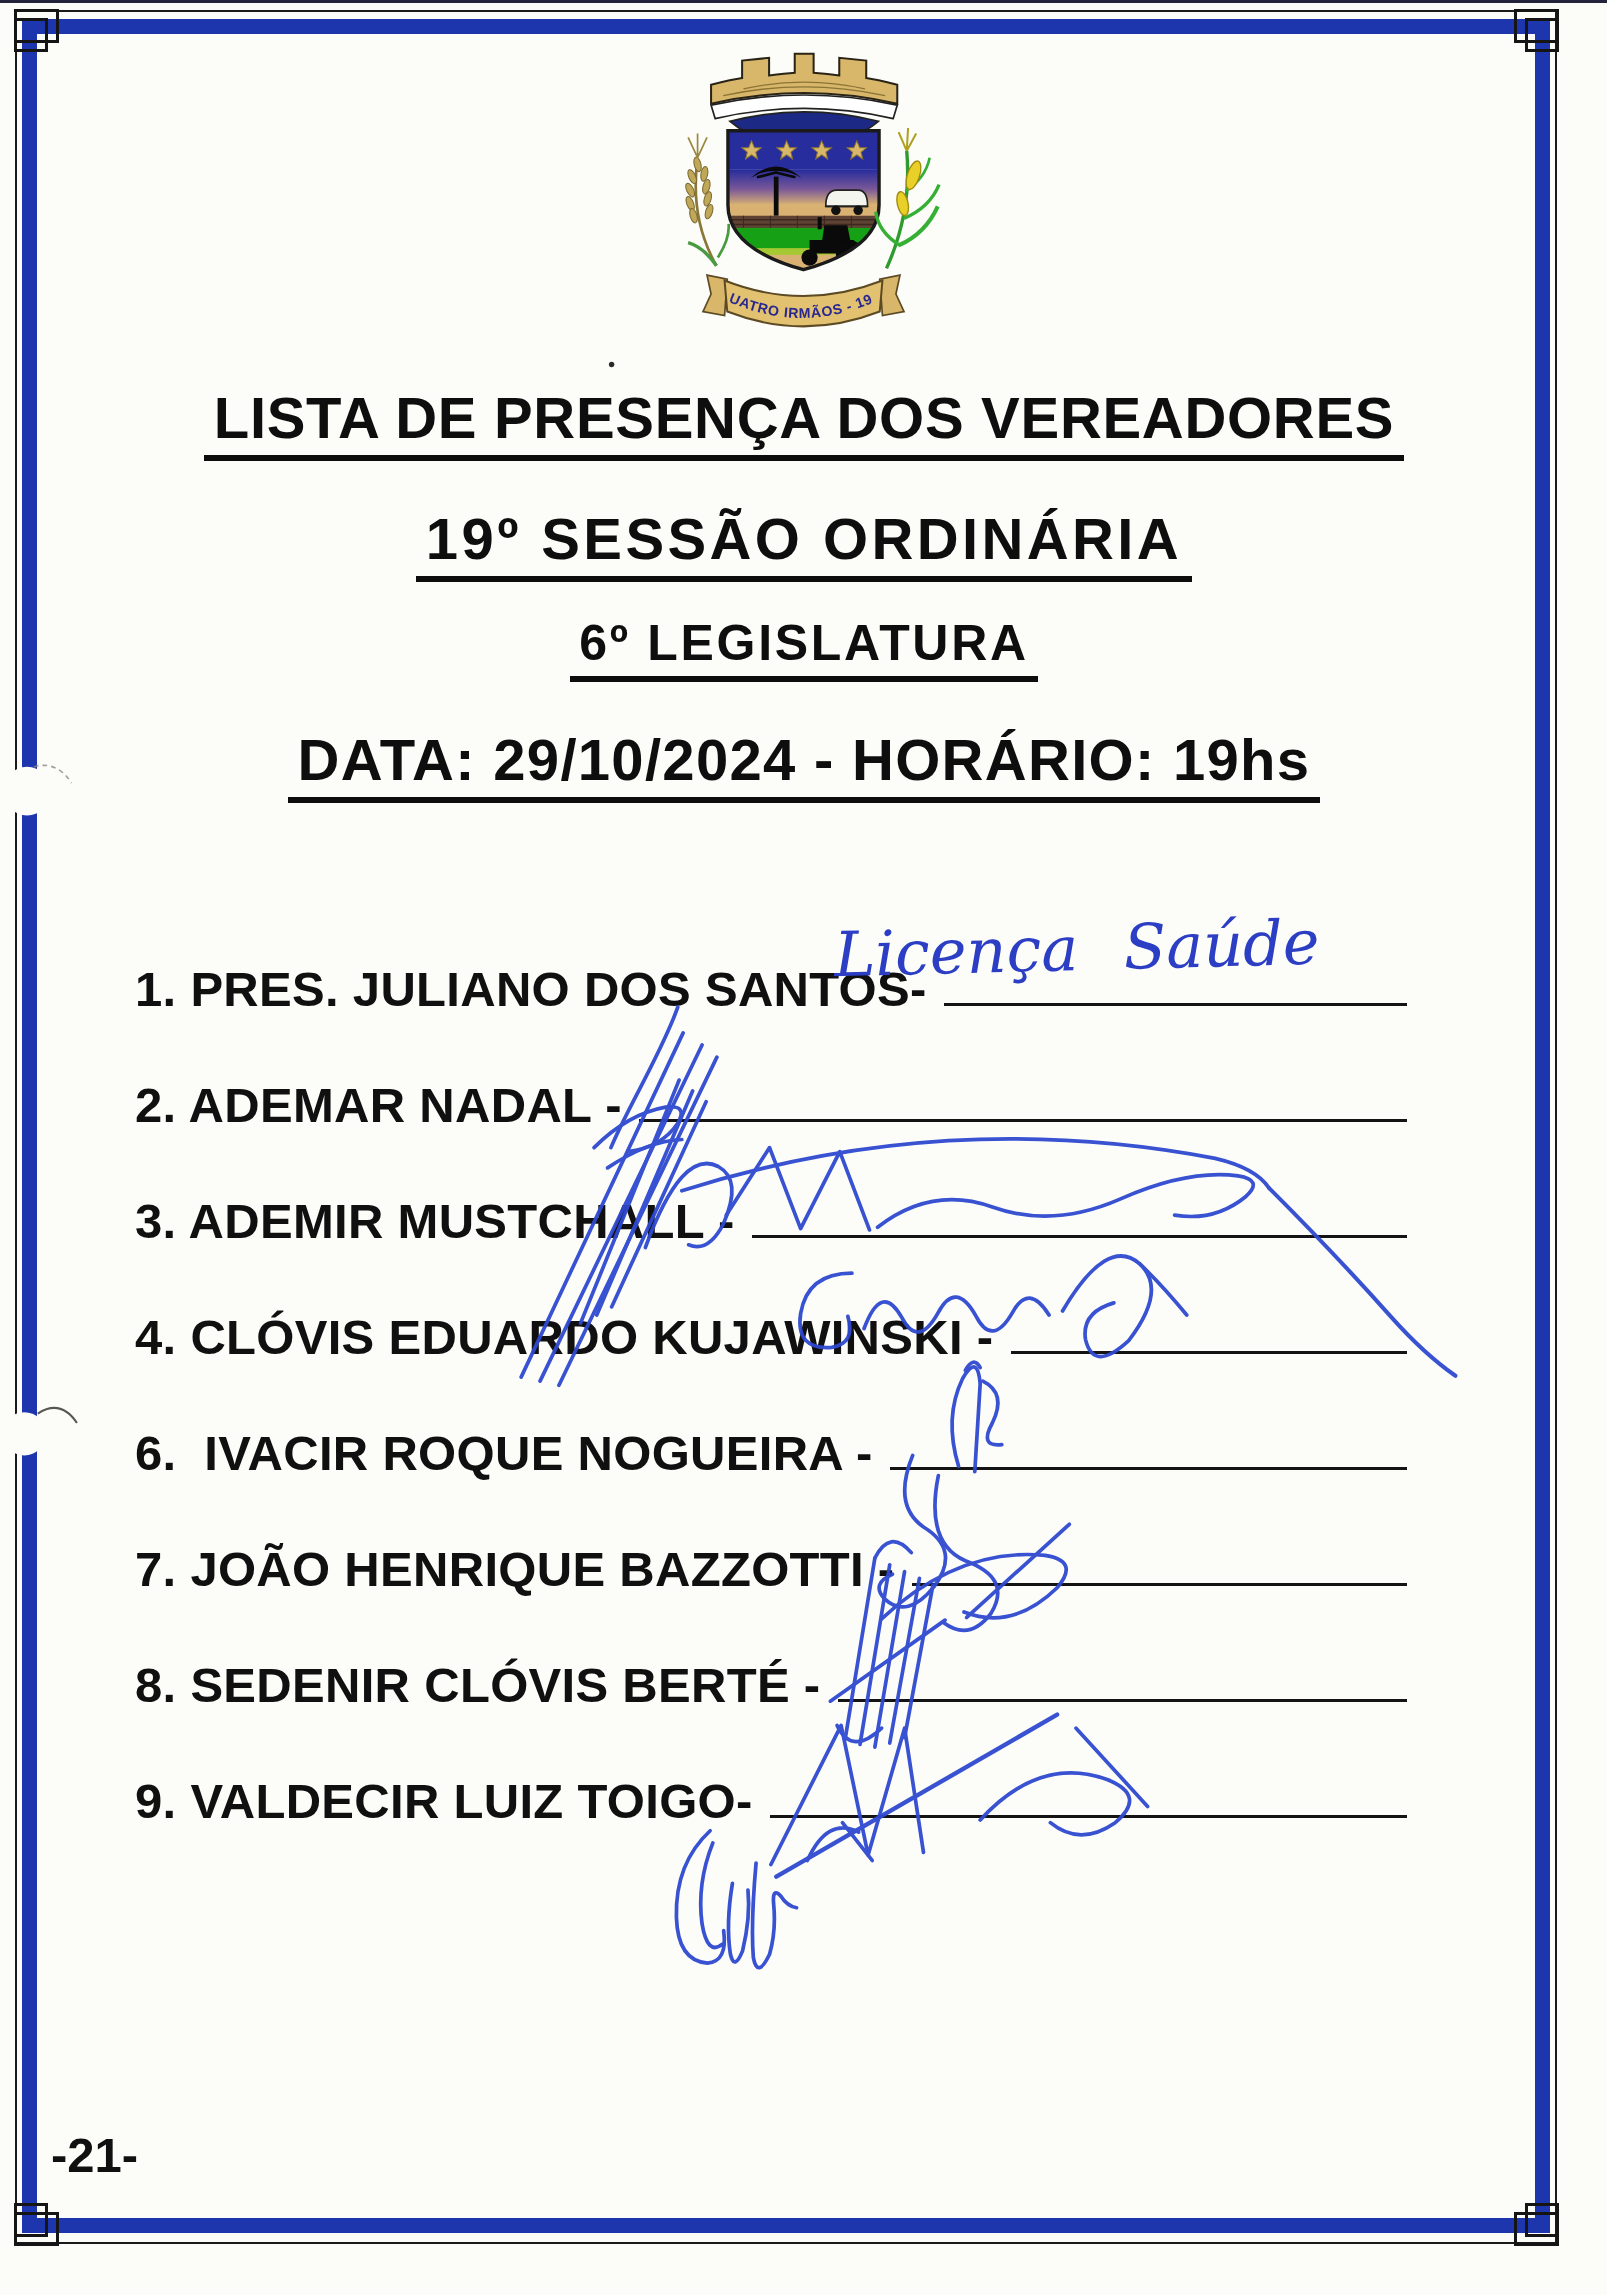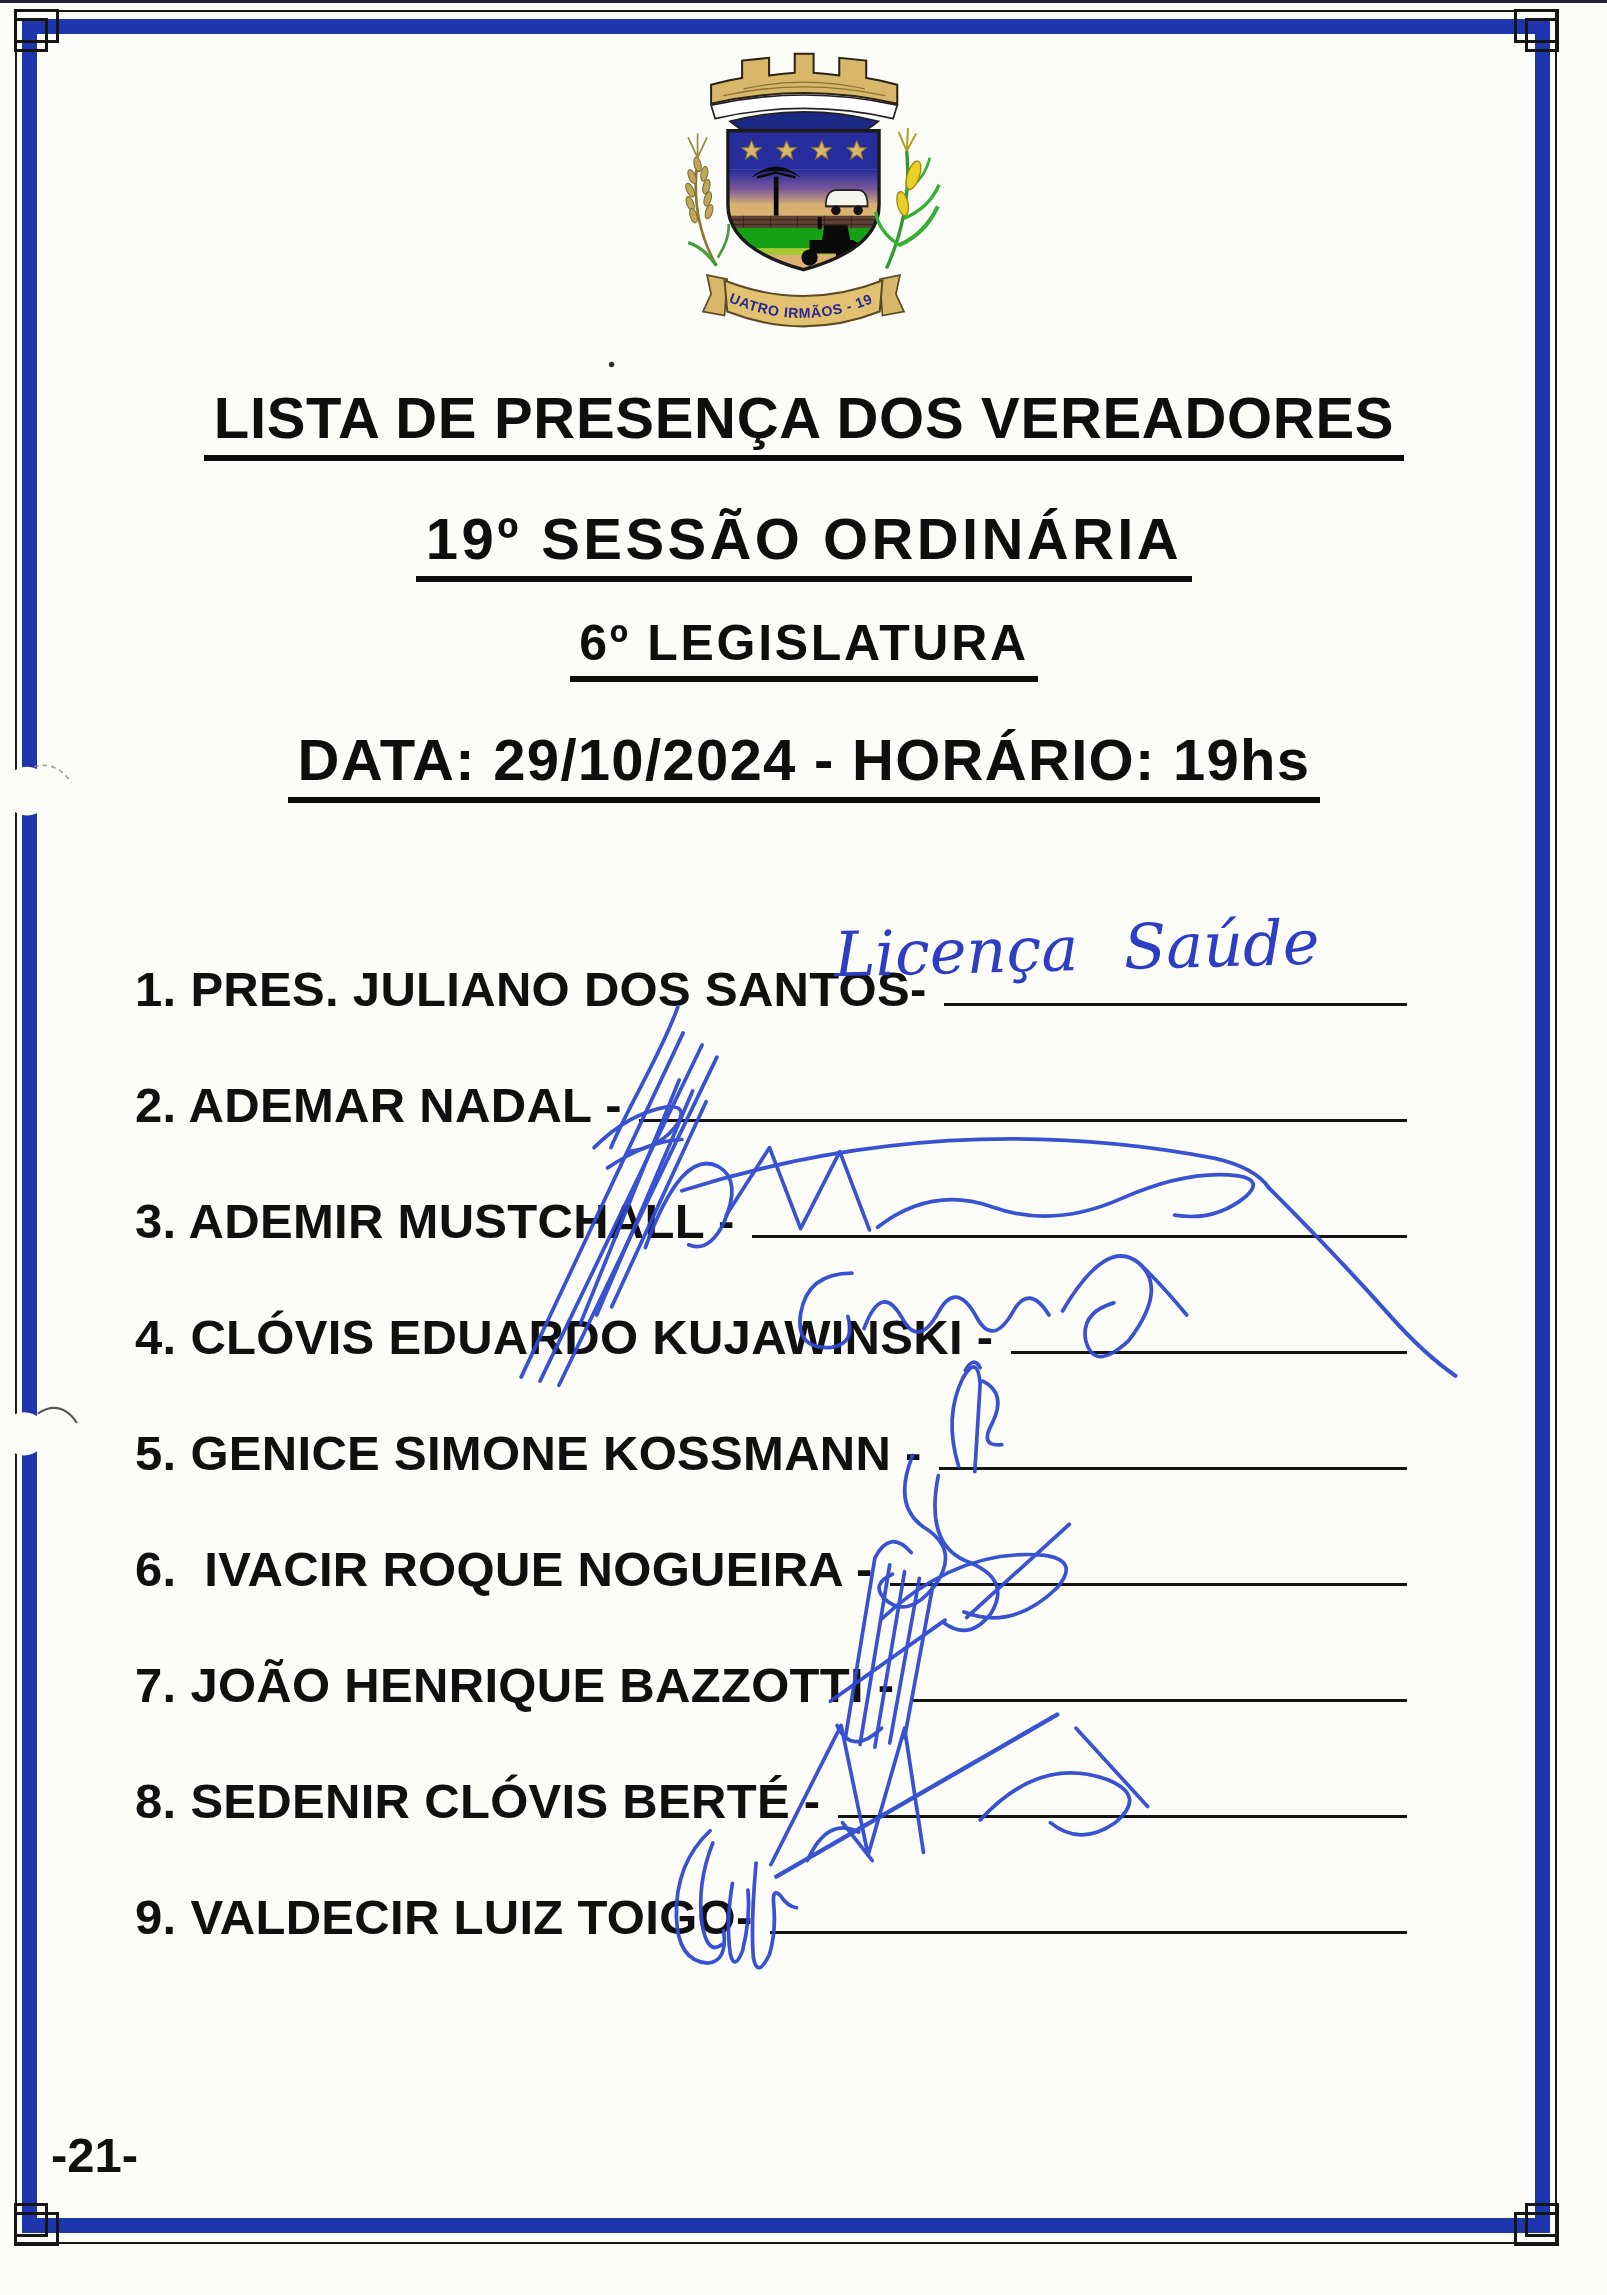--- a/index.html
+++ b/index.html
@@ -190,24 +190,20 @@
     </div>
     <div class="row">
       <span class="lbl">3. ADEMIR MUSTCHALL -</span>
       <span class="line"></span>
     </div>
     <div class="row">
       <span class="lbl">4. CLÓVIS EDUARDO KUJAWINSKI -</span>
       <span class="line"></span>
     </div>
     <div class="row">
-      <span class="lbl">5. GENICE SIMONE KOSSMANN -</span>
-      <span class="line"></span>
-    </div>
-    <div class="row">
       <span class="lbl">6.  IVACIR ROQUE NOGUEIRA -</span>
       <span class="line"></span>
     </div>
     <div class="row">
       <span class="lbl">7. JOÃO HENRIQUE BAZZOTTI -</span>
       <span class="line"></span>
     </div>
     <div class="row">
       <span class="lbl">8. SEDENIR CLÓVIS BERTÉ -</span>
       <span class="line"></span>

